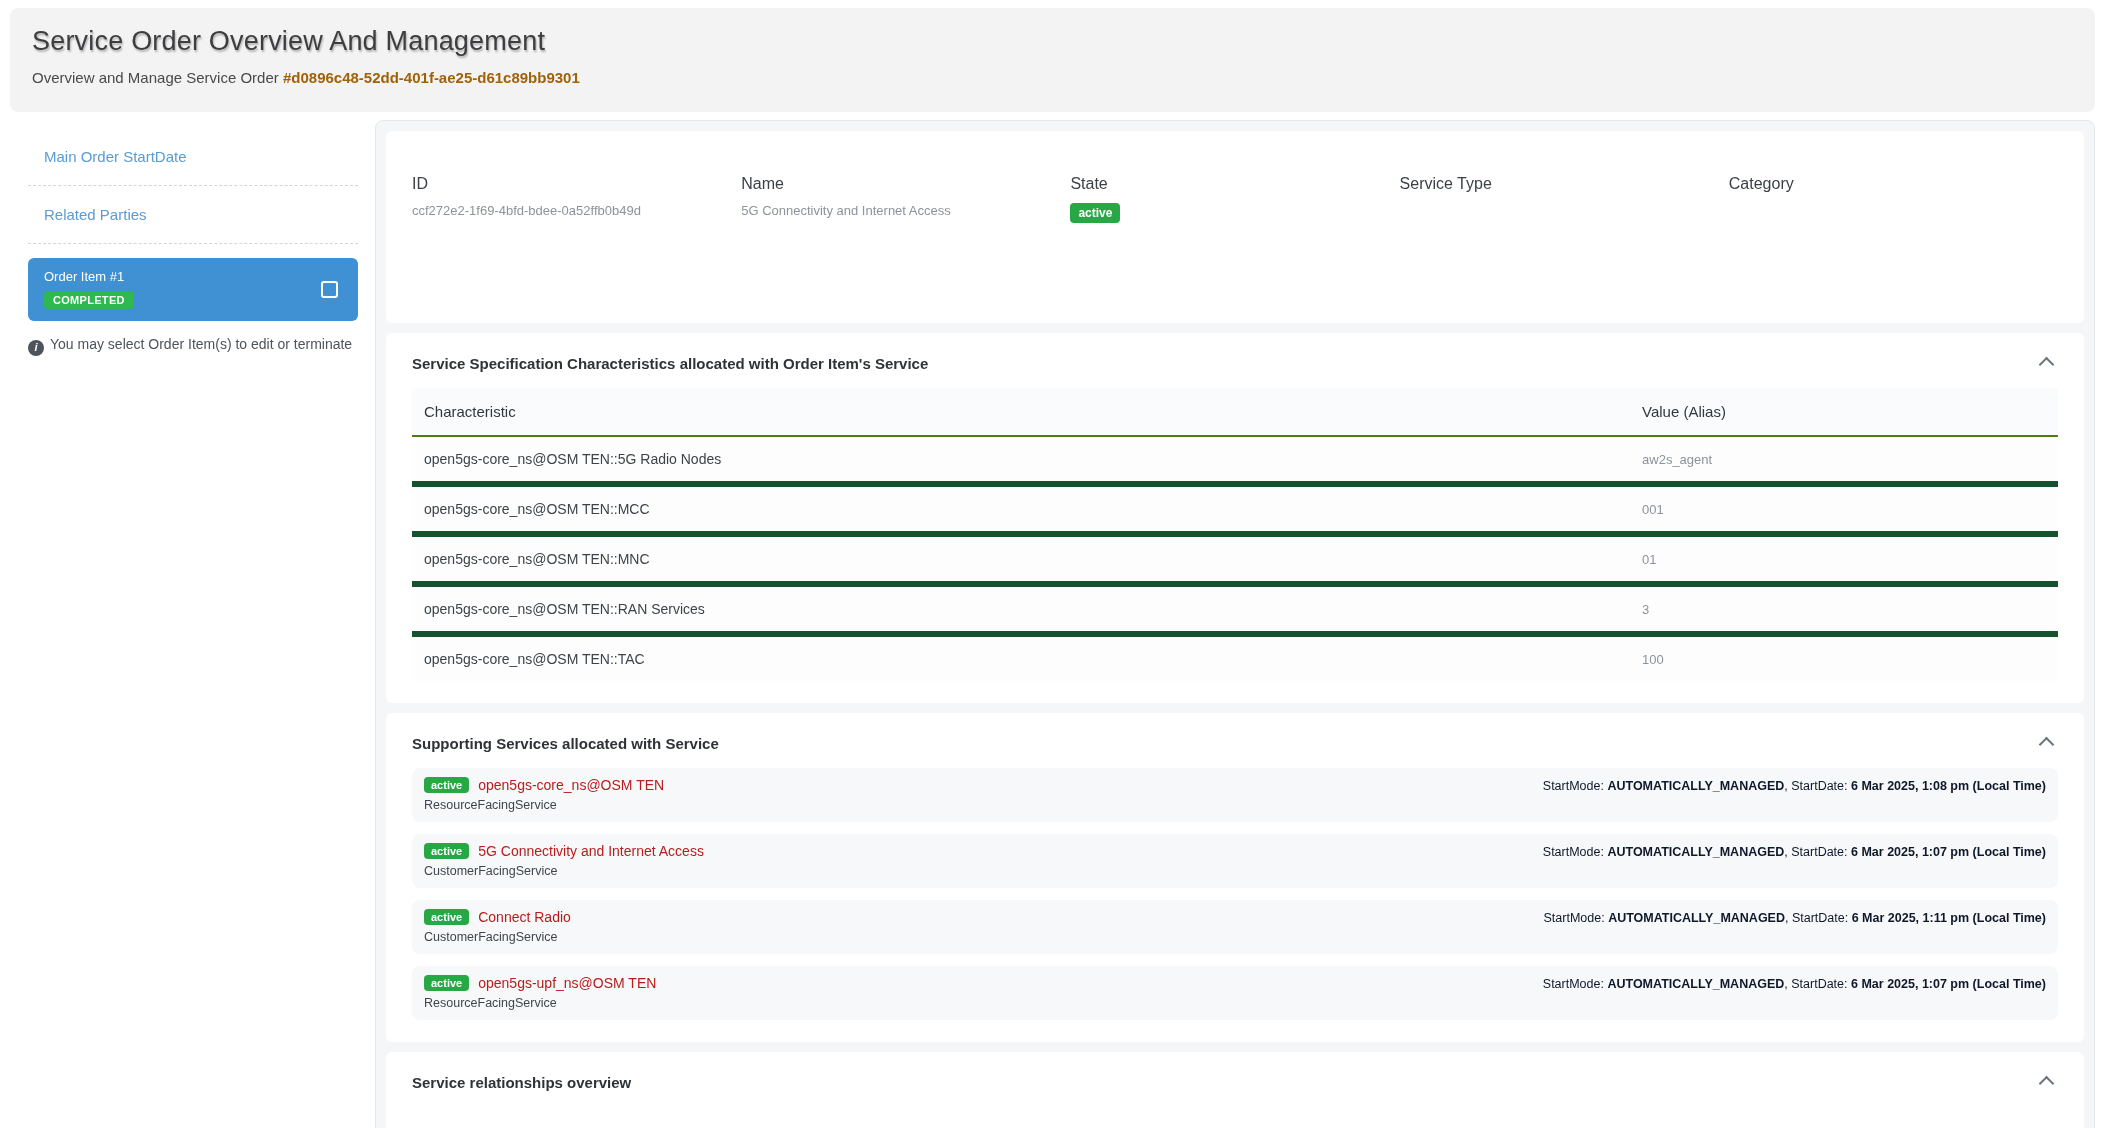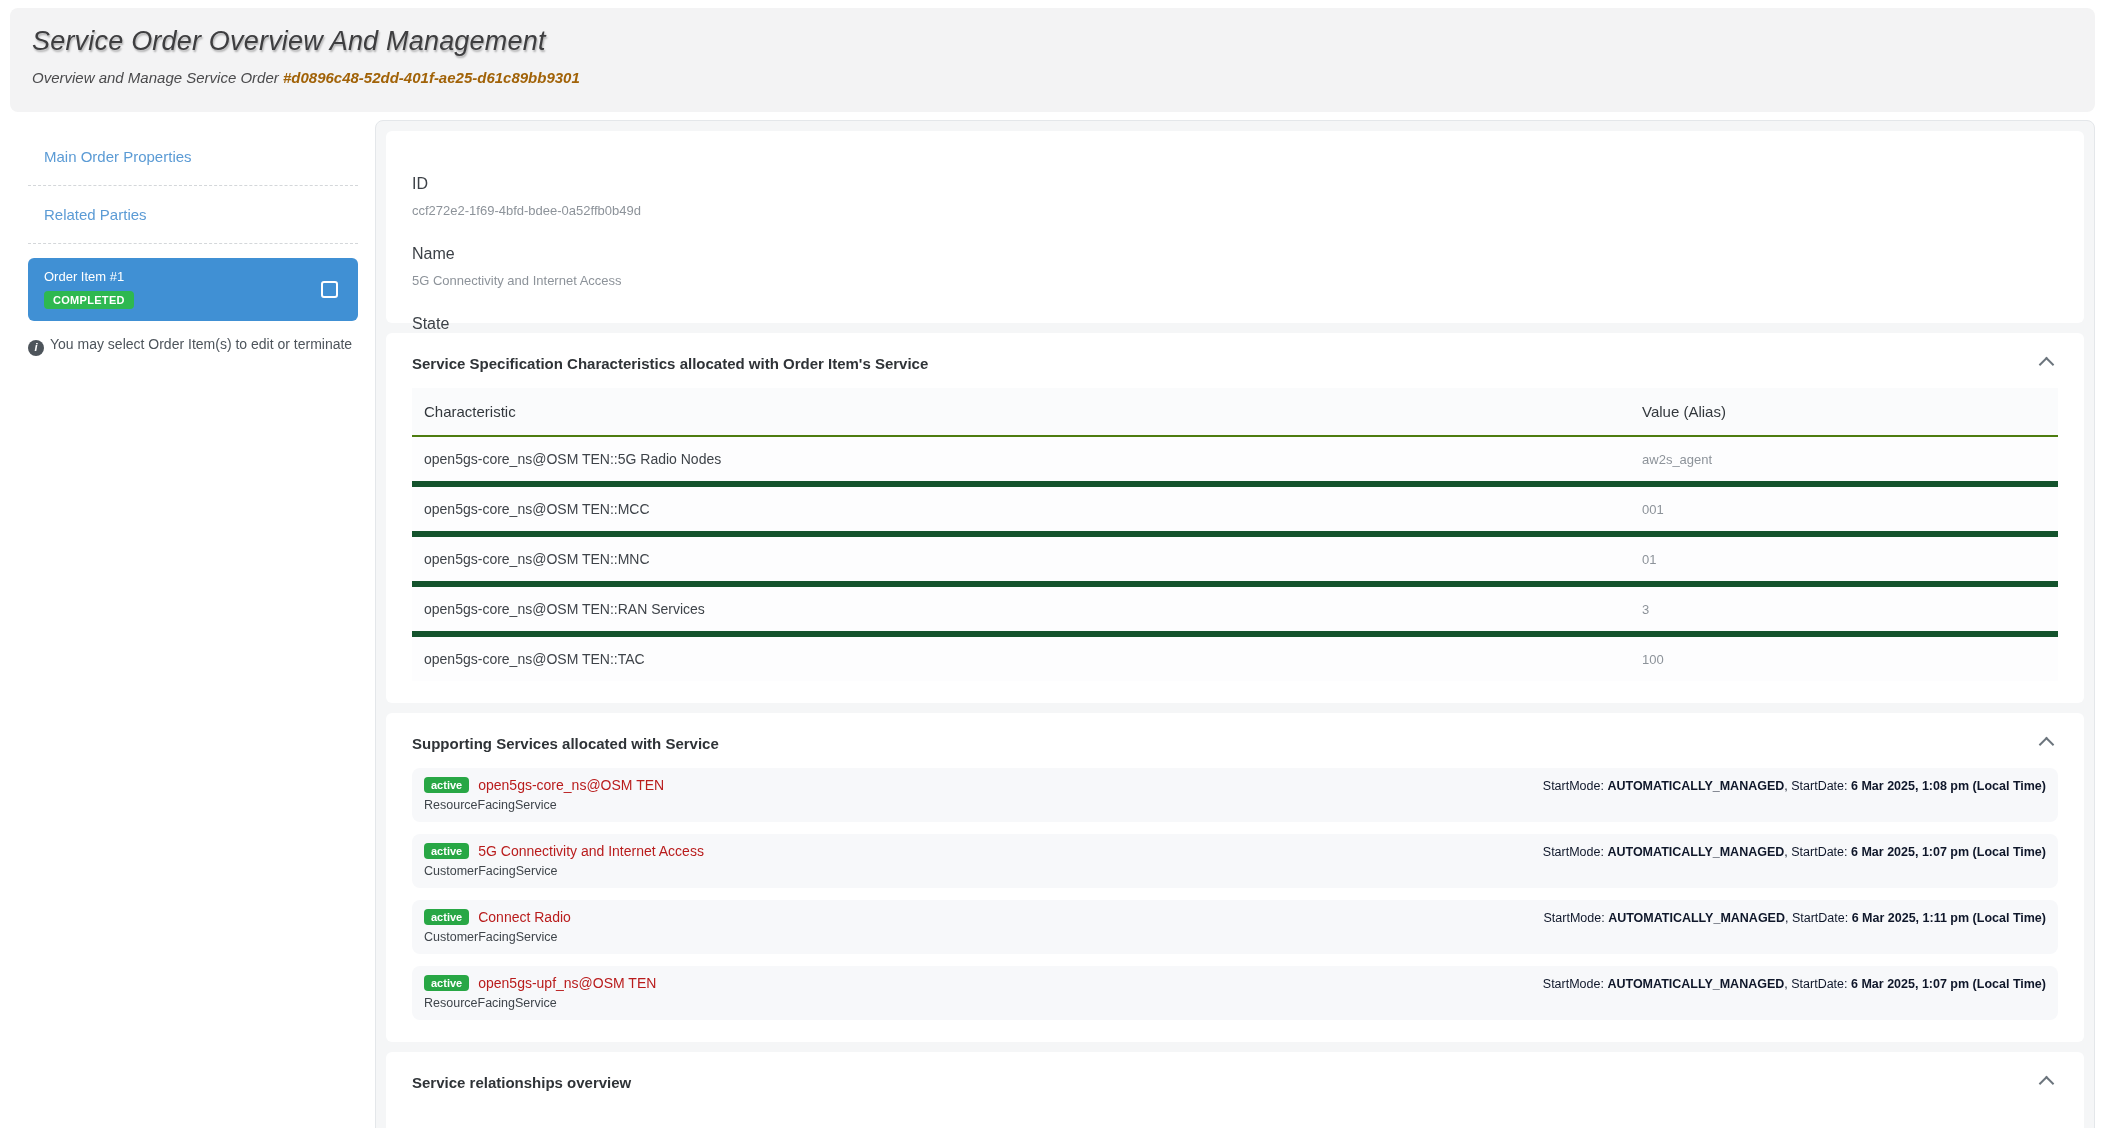--- a/index.html
+++ b/index.html
@@ -1,21 +1,21 @@
 <!DOCTYPE html>
 <html><head>
 <meta charset="utf-8">
 <style>
   * { margin:0; padding:0; box-sizing:border-box; }
   html,body { width:2105px; height:1128px; overflow:hidden; background:#fff;
     font-family:"Liberation Sans","DejaVu Sans",sans-serif; color:#3c4147; }
 
   
   .header-card { margin:8px 10px 0 10px; height:104px; background:#f3f3f4;
-    border-radius:8px; padding:18px 24px 0 22px;font-style:italic; }
+    border-radius:8px; padding:18px 24px 0 22px; }
   .page-title { font-size:27px; font-weight:400; color:#3e3e40; letter-spacing:.2px;
     text-shadow:1px 2px 2px rgba(0,0,0,.28); }
   .page-subtitle { margin-top:12px; font-size:15px; color:#4a4a4c; }
   .page-subtitle b { color:#a16207; font-weight:700;margin-top:48px; }
 
   
   .content { display:flex; align-items:flex-start; padding:8px 10px 0 10px; }
   .sidebar { width:362px; flex:0 0 362px; padding:22px 14px 0 18px; }
   .main-card { flex:1; margin-left:3px; background:#f5f6f7; border:1px solid #e4e7ea;
     border-radius:8px; padding:10px; display:flex; flex-direction:column; gap:10px;
@@ -42,21 +42,21 @@
 
   
   .panel { background:#fff; border-radius:6px; padding:22px 26px; }
   .panel-head { display:flex; justify-content:space-between; align-items:flex-start; }
   .panel-title { font-size:15px; font-weight:600; color:#2f3337; }
   .chevron-up { width:11px; height:11px; border-top:2px solid #6c757d;
     border-right:2px solid #6c757d; transform:rotate(-45deg); margin:4px 6px 0 0;
     cursor:pointer; flex:0 0 auto; }
 
   
-  .props-grid { display:grid; grid-template-columns:1fr; margin-top:22px;
+  .props-grid { display:grid; grid-template-columns:1fr 1fr 1fr 1fr 1fr; margin-top:22px;
     row-gap:26px; }
   .prop-label { font-size:16px; color:#3c4147; }
   .prop-value { font-size:13px; color:#8d939a; margin-top:10px; min-height:16px; }
   .badge-active { display:inline-block; background:#28a745; color:#fff; font-size:12px;
     font-weight:700; padding:3px 8px; border-radius:4px; }
 
   
   .char-table { width:100%; border-collapse:collapse; margin-top:16px; background:#fdfdfe; }
   .char-table th { text-align:left; font-weight:400; font-size:15px; color:#33383d;
     padding:15px 12px; background:#fafbfc; border-bottom:2px solid #4d7c0f; }
@@ -85,21 +85,21 @@
 <div class="header-card">
   <div class="page-title">Service Order Overview And Management</div>
   <div class="page-subtitle">
     <span>Overview and Manage Service Order </span><b>#d0896c48-52dd-401f-ae25-d61c89bb9301</b>
   </div>
 </div>
 
 <div class="content">
 
   <div class="sidebar">
-    <a class="side-link">Main Order Properties</a>
+    <a class="side-link">Main Order StartDate</a>
     <hr class="dashed-divider">
     <a class="side-link">Related Parties</a>
     <hr class="dashed-divider">
 
     <div class="order-item-card">
       <div class="order-item-left">
         <span class="order-item-title">Order Item #1</span>
         <span class="badge-completed">COMPLETED</span>
       </div>
       <span class="order-checkbox"></span>

